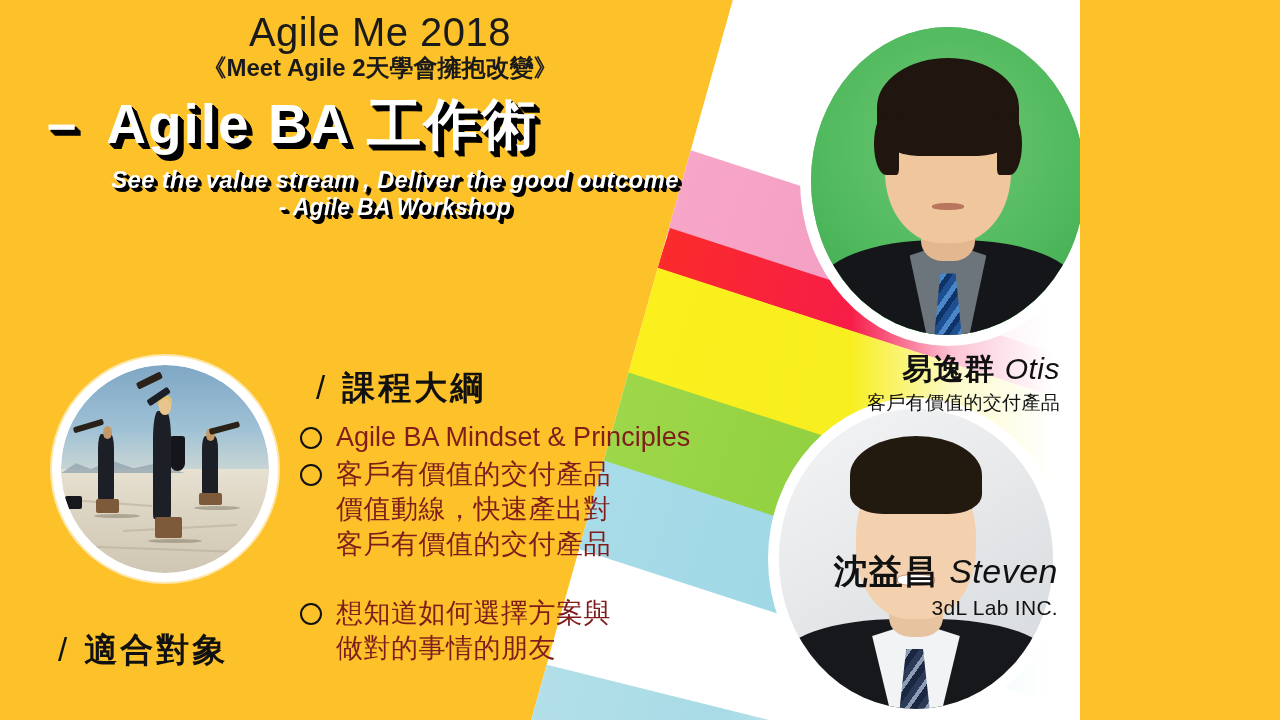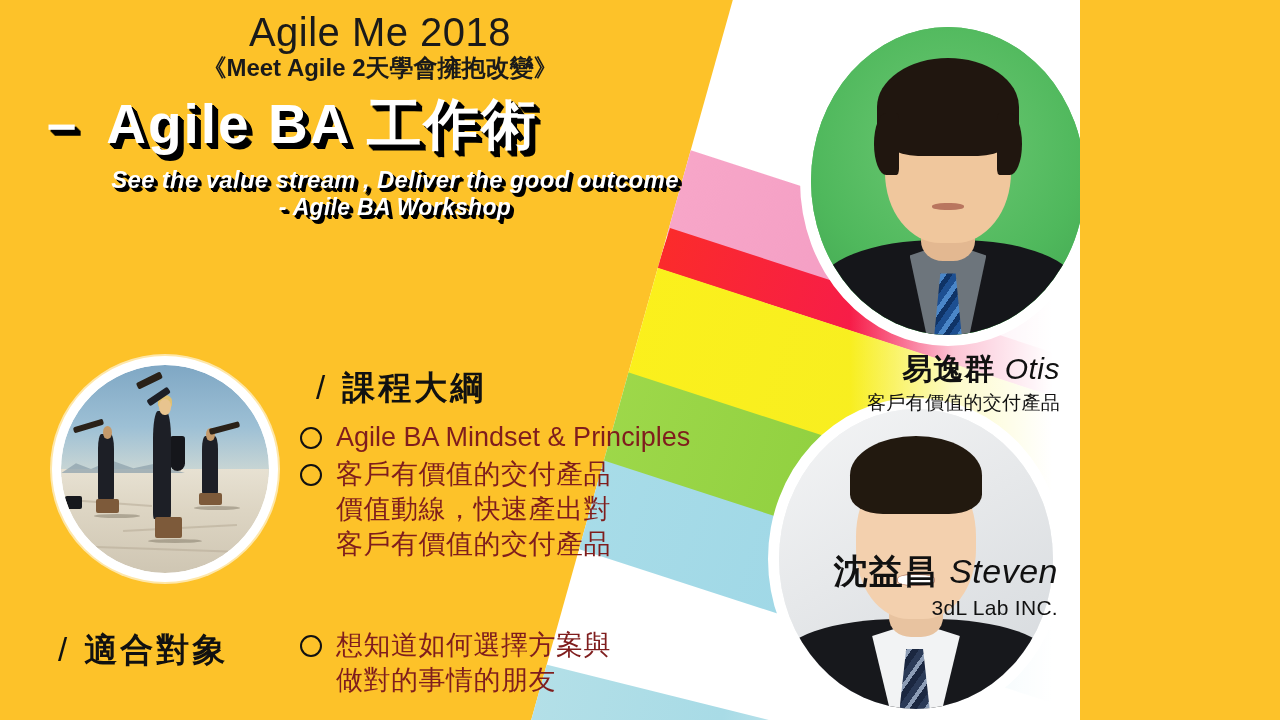--- a/index.html
+++ b/index.html
@@ -182,21 +182,21 @@
   .sec-head{
     position:absolute; color:#111; font-weight:700;
     font-size:33px; letter-spacing:3px; white-space:nowrap;
   }
   .slash{ display:inline-block; font-weight:400; padding-right:14px; }
   #sec-outline{ left:316px; top:366px; }
   #sec-audience{ left:58px; top:628px; }
 
   .bullets{ position:absolute; color:#7f1d1d; }
   #outline-list{ left:300px; top:420px; width:440px; }
-  #audience-list{ left:300px; top:628px; width:400px; }
+  #audience-list{ left:300px; top:596px; width:400px; }
   .bullet{ display:flex; align-items:flex-start; margin-bottom:2px; }
   .b-mark{
     flex:0 0 auto; width:22px; height:22px;
     border:2.6px solid #111; border-radius:50%;
     margin-right:14px; margin-top:7px;
   }
   .b-text{ font-size:27px; line-height:1.3; font-weight:500; letter-spacing:.5px; }
   .b-text.en{ font-weight:400; letter-spacing:0px; }
   .b-text .ln{ display:block; }
 </style>

